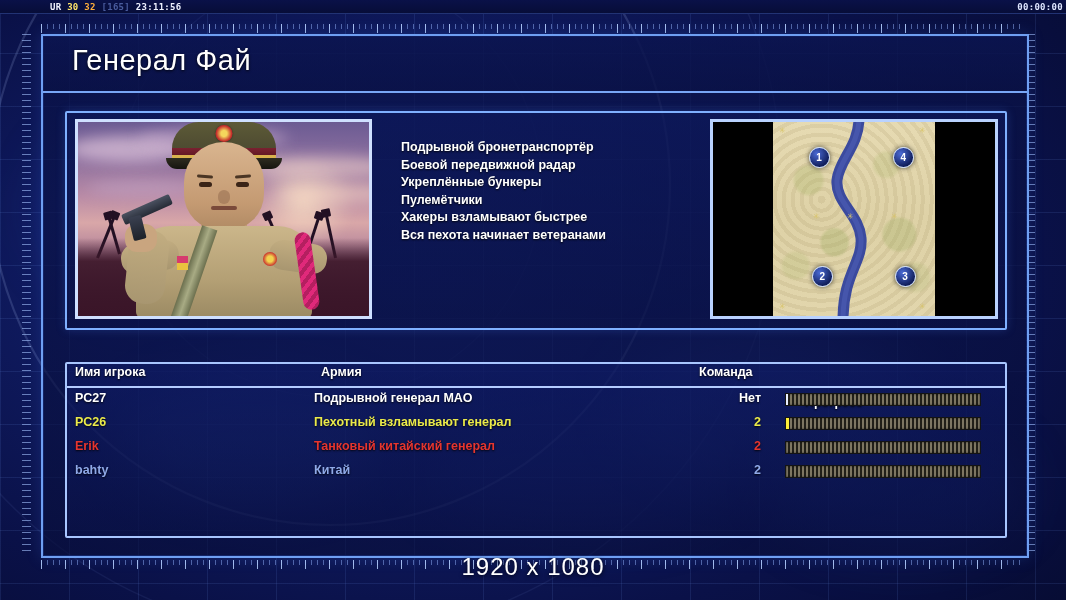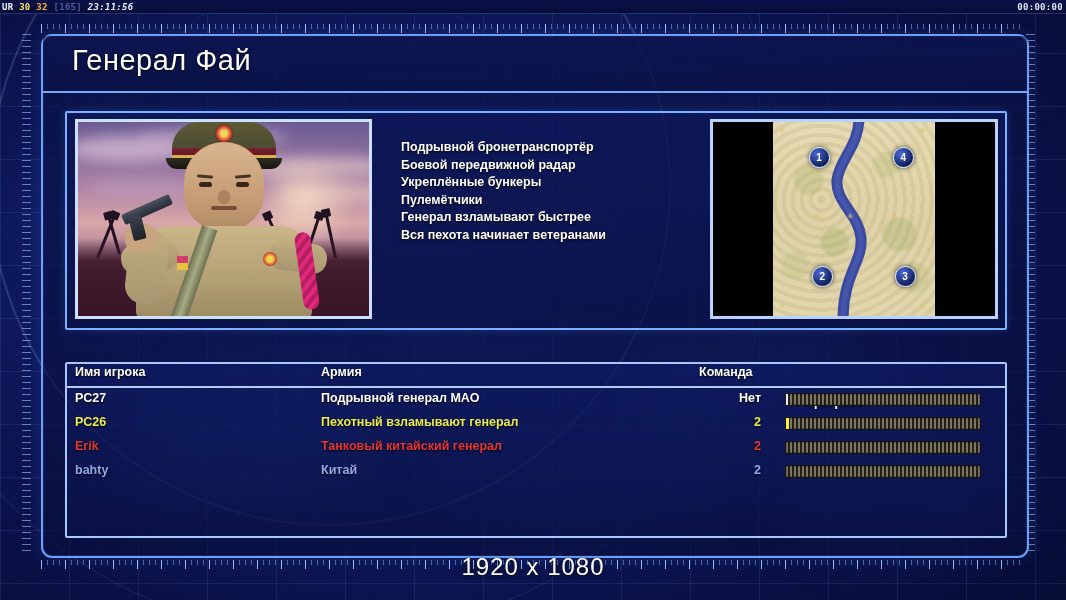--- a/index.html
+++ b/index.html
@@ -39,25 +39,25 @@
   .topstrip{
     position:absolute;left:0;top:0;width:1066px;height:13px;
     background:linear-gradient(to bottom,#0a1148,#070d38);
     border-bottom:1px solid rgba(80,115,200,.35);
     font-family:"DejaVu Sans Mono","Liberation Mono",monospace;
     font-size:9px;font-weight:bold;letter-spacing:.3px;
     display:flex;align-items:center;z-index:30;
   }
   .topstrip .tl{padding-left:2px;white-space:nowrap;}
   .topstrip .tr{margin-left:auto;padding-right:3px;color:#dfe6ff;}
-  .t-ur{color:#f2f4ff;}
+  .t-ur{color:#f2f4ff;margin-left:48px;}
   .t-a{color:#ffe46a;}
   .t-b{color:#ffae3c;}
   .t-c{color:#4a5c9e;}
-  .t-time{color:#eef1ff;font-style:italic;}
+  .t-time{color:#eef1ff;}
 
   
   .rulerH{
     position:absolute;height:9px;pointer-events:none;
     background-image:repeating-linear-gradient(to right,
       rgba(165,195,255,.75) 0px, rgba(165,195,255,.75) 1px, transparent 1px, transparent 6px);
     -webkit-mask-image:linear-gradient(to bottom,#000 0,#000 100%);
   }
   .rulerH.tall{
     background-image:
@@ -68,21 +68,21 @@
   }
   .rulerV{
     position:absolute;width:9px;pointer-events:none;
     background-image:repeating-linear-gradient(to bottom,
       rgba(165,195,255,.6) 0px, rgba(165,195,255,.6) 1px, transparent 1px, transparent 6px);
   }
 
   
   #outer{
     position:absolute;left:41px;top:34px;width:984px;height:520px;
-    border:2px solid #6f9ff2;border-radius:11px;
+    border:2px solid #6f9ff2;border-radius:0;
     background:linear-gradient(to bottom, rgba(10,18,72,.72), rgba(8,14,58,.62));
     box-shadow:0 0 0 1px rgba(20,40,110,.8) inset, 0 0 14px rgba(60,110,220,.22);
     z-index:10;
   }
   .titlebar{
     position:relative;height:55px;
     border-bottom:2px solid #78a6f6;
     background:linear-gradient(to bottom, rgba(12,22,84,.55), rgba(9,16,66,.45));
   }
   .titlebar h1{
@@ -221,21 +221,21 @@
     text-shadow:0 1px 2px rgba(0,0,0,.9);}
   .th.c-name{left:8px;}
   .th.c-army{left:254px;}
   .th.c-team{left:632px;}
   .th.c-prog{left:738px;margin-top:30px;}
 
   .trow{position:relative;height:24px;}
   .cell{position:absolute;top:3px;font-size:12.5px;font-weight:bold;white-space:nowrap;
     text-shadow:0 1px 2px rgba(0,0,0,.85);}
   .cell.c-name{left:8px;}
-  .cell.c-army{left:254px;}
+  .cell.c-army{left:247px;}
   .cell.c-team{left:632px;width:62px;text-align:right;}
   .bar{
     position:absolute;left:718px;top:5px;width:196px;height:13px;
     background:#0e0e0e;border:1px solid #141414;box-sizing:border-box;
     background-image:repeating-linear-gradient(to right,
       #7d7662 0px,#7d7662 2px,#211f18 2px,#211f18 4px);
     box-shadow:0 0 2px rgba(0,0,0,.7) inset;
   }
   .bar .fill{position:absolute;left:0;top:0;height:100%;}
 
@@ -337,21 +337,21 @@
             </div>
           </div>
         </div>
       </div>
 
       <div class="abilities">
         <div class="ab">Подрывной бронетранспортёр</div>
         <div class="ab">Боевой передвижной радар</div>
         <div class="ab">Укреплённые бункеры</div>
         <div class="ab">Пулемётчики</div>
-        <div class="ab">Генерал взламывают быстрее</div>
+        <div class="ab">Хакеры взламывают быстрее</div>
         <div class="ab">Вся пехота начинает ветеранами</div>
       </div>
 
       <div class="map-frame">
         <div class="map-inner">
           <svg class="river" viewBox="0 0 162 194" preserveAspectRatio="none">
             <path d="M86 -4 C 86 24, 66 38, 64 58 C 62 80, 86 92, 88 116 C 90 140, 70 152, 70 198" fill="none" stroke="#3b4a9e" stroke-width="11" stroke-linecap="round"></path>
             <path d="M86 -4 C 86 24, 66 38, 64 58 C 62 80, 86 92, 88 116 C 90 140, 70 152, 70 198" fill="none" stroke="#4e5fb5" stroke-width="5" stroke-linecap="round" opacity=".6"></path>
           </svg>
           <div class="sup" style="left:6px;top:6px;">✳</div>

